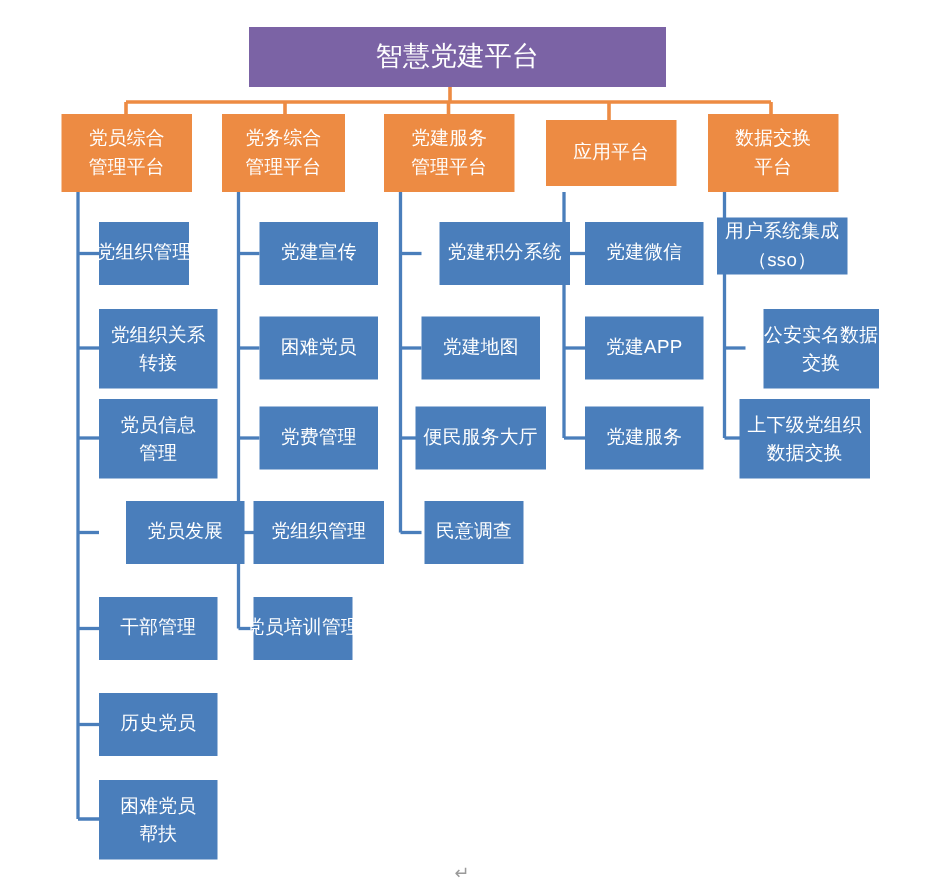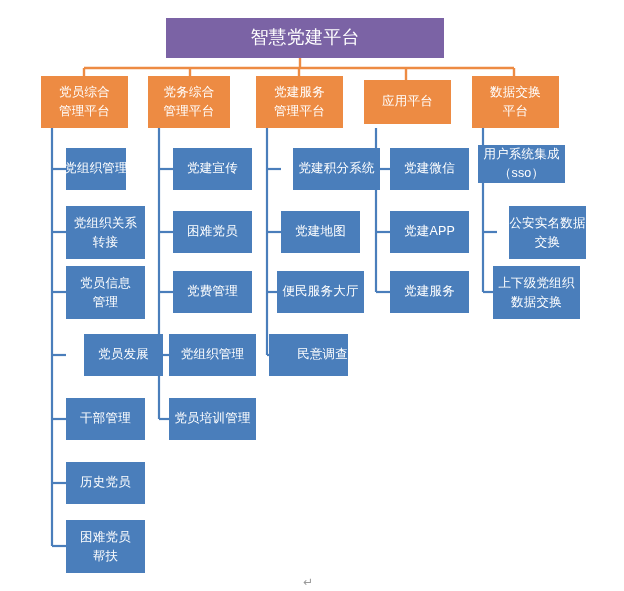--- a/index.html
+++ b/index.html
@@ -195,34 +195,34 @@
   </div>
   <div class="node node-l3" style="left:173px; top:211px; width:79px; height:42px;">
     <span class="ln">困难党员</span>
   </div>
   <div class="node node-l3" style="left:173px; top:271px; width:79px; height:42px;">
     <span class="ln">党费管理</span>
   </div>
   <div class="node node-l3" style="left:169px; top:334px; width:87px; height:42px;">
     <span class="ln">党组织管理</span>
   </div>
-  <div class="node node-l3" style="left:169px; top:398px; width:87px; height:42px;">
+  <div class="node node-l3" style="left:169px; top:398px; width:66px; height:42px;">
     <span class="ln">党员培训管理</span>
   </div>
 
   <div class="node node-l3" style="left:277px; top:148px; width:87px; height:42px;margin-left:16px;">
     <span class="ln">党建积分系统</span>
   </div>
   <div class="node node-l3" style="left:281px; top:211px; width:79px; height:42px;">
     <span class="ln">党建地图</span>
   </div>
   <div class="node node-l3" style="left:277px; top:271px; width:87px; height:42px;">
     <span class="ln">便民服务大厅</span>
   </div>
-  <div class="node node-l3" style="left:269px; top:334px; width:79px; height:42px;align-items:flex-end;">
+  <div class="node node-l3" style="left:283px; top:334px; width:66px; height:42px;">
     <span class="ln">民意调查</span>
   </div>
 
   <div class="node node-l3" style="left:390px; top:148px; width:79px; height:42px;">
     <span class="ln">党建微信</span>
   </div>
   <div class="node node-l3" style="left:390px; top:211px; width:79px; height:42px;">
     <span class="ln">党建APP</span>
   </div>
   <div class="node node-l3" style="left:390px; top:271px; width:79px; height:42px;">

